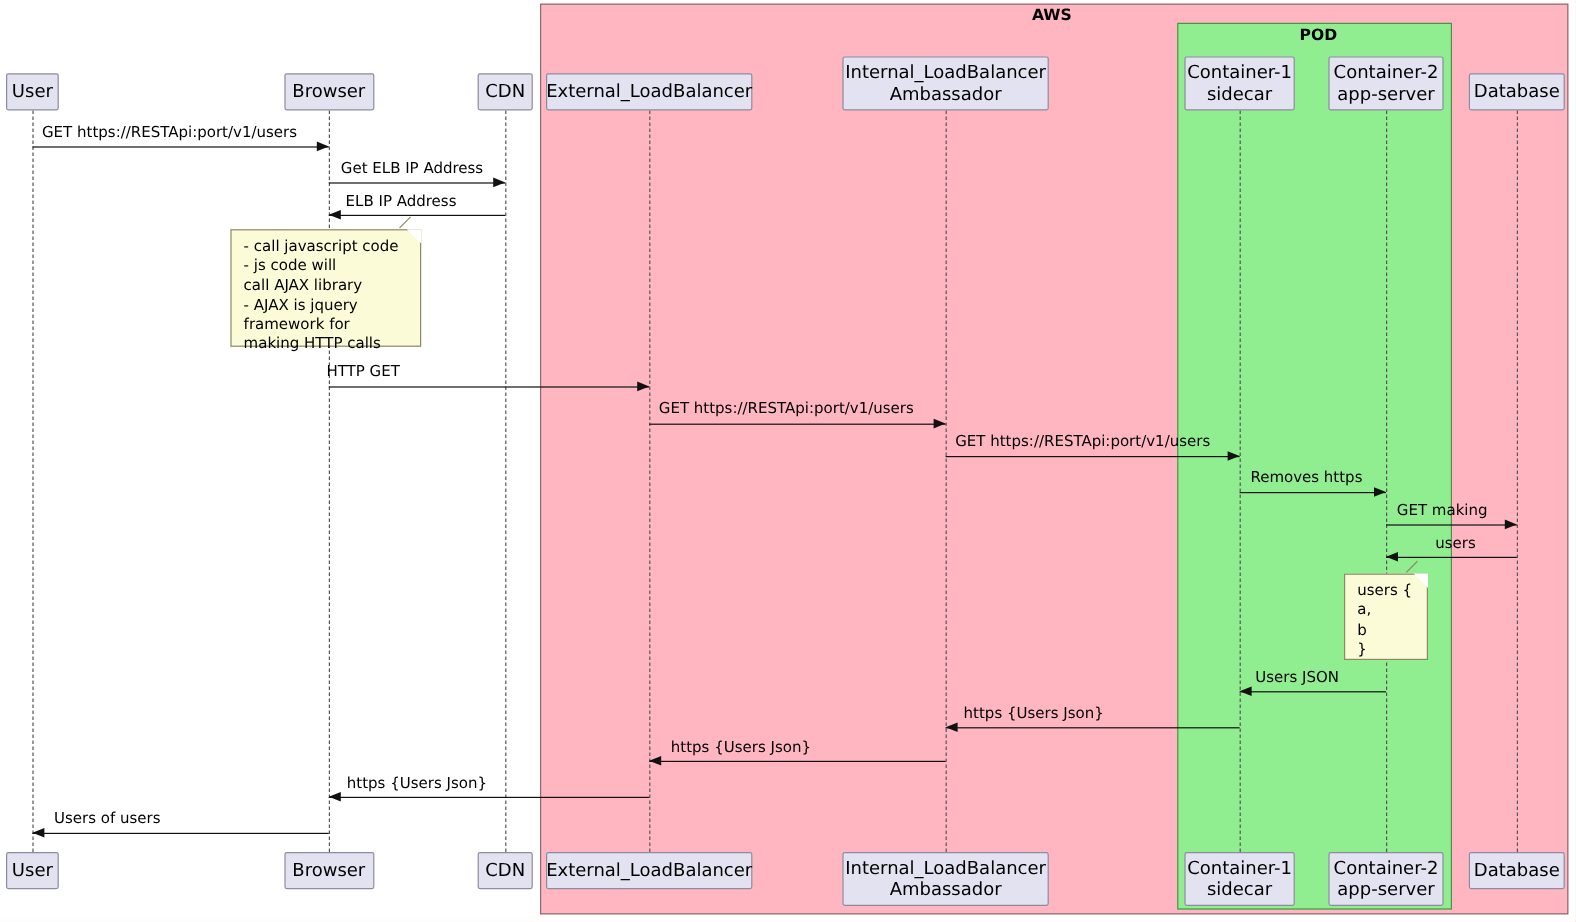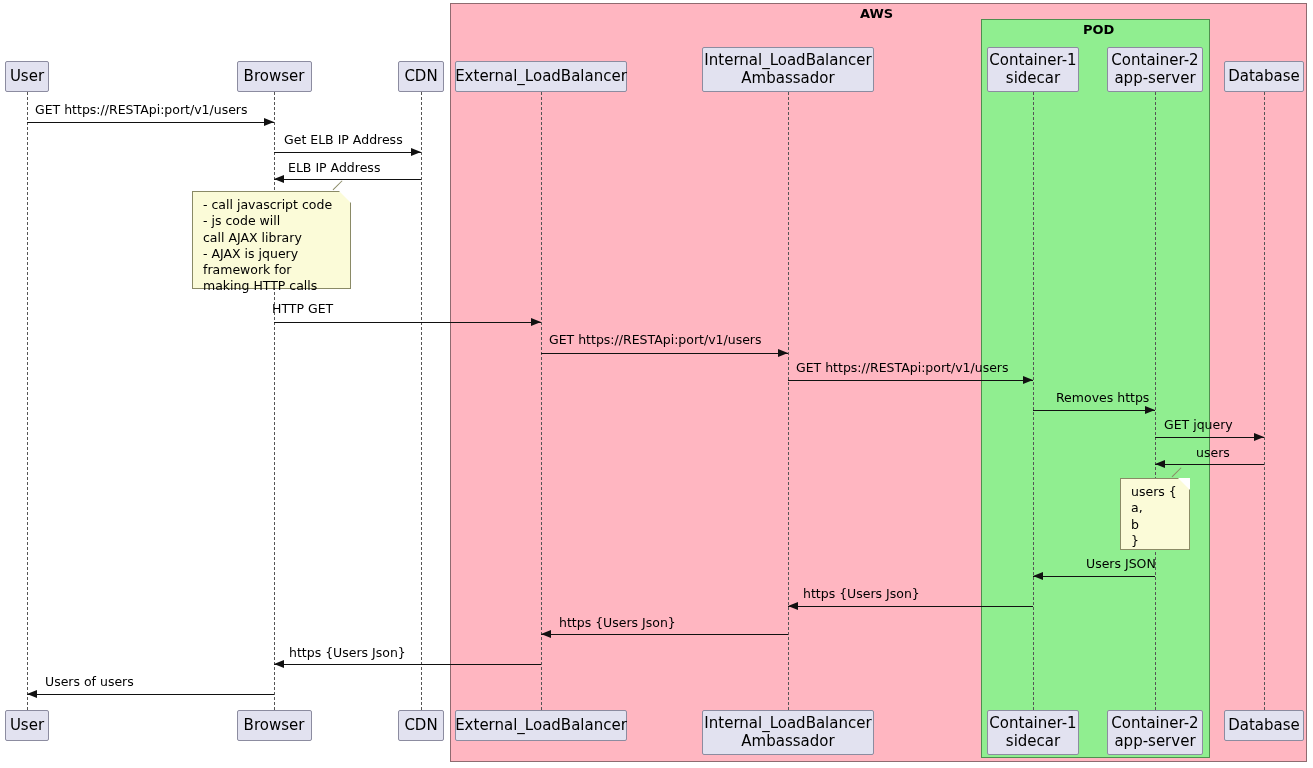--- a/index.html
+++ b/index.html
@@ -204,30 +204,30 @@
     <div class="arrowhead right" style="top: 318px; left: 531px; z-index: 41;"></div>
     <div class="msg-label" style="left: 272px; top: 303px; z-index: 42;">HTTP GET</div>
     <div class="message" style="left: 541px; top: 353px; width: 247px; z-index: 40;"></div>
     <div class="arrowhead right" style="top: 349px; left: 778px; z-index: 41;"></div>
     <div class="msg-label" style="left: 549px; top: 334px; z-index: 42;">GET https://RESTApi:port/v1/users</div>
     <div class="message" style="left: 788px; top: 380px; width: 245px; z-index: 40;"></div>
     <div class="arrowhead right" style="top: 376px; left: 1023px; z-index: 41;"></div>
     <div class="msg-label" style="left: 796px; top: 362px; z-index: 42;">GET https://RESTApi:port/v1/users</div>
     <div class="message" style="left: 1033px; top: 410px; width: 122px; z-index: 40;"></div>
     <div class="arrowhead right" style="top: 406px; left: 1145px; z-index: 41;"></div>
-    <div class="msg-label" style="left: 1042px; top: 392px; z-index: 42; margin-left: 14px;">Removes https</div>
+    <div class="msg-label" style="left: 1042px; top: 392px; z-index: 42;">Removes https</div>
     <div class="message" style="left: 1155px; top: 437px; width: 109px; z-index: 40;"></div>
     <div class="arrowhead right" style="top: 433px; left: 1254px; z-index: 41;"></div>
-    <div class="msg-label" style="left: 1164px; top: 419px; z-index: 42;">GET jquery</div>
+    <div class="msg-label" style="left: 1164px; top: 419px; z-index: 42;">GET making</div>
     <div class="message" style="left: 1155px; top: 464px; width: 109px; z-index: 40;"></div>
     <div class="arrowhead left" style="top: 460px; left: 1155px; z-index: 41;"></div>
     <div class="msg-label" style="left: 1170px; top: 447px; z-index: 42; margin-left: 26px;">users</div>
     <div class="message" style="left: 1033px; top: 576px; width: 122px; z-index: 40;"></div>
     <div class="arrowhead left" style="top: 572px; left: 1033px; z-index: 41;"></div>
-    <div class="msg-label" style="left: 1046px; top: 558px; z-index: 42; margin-left: 40px;">Users JSON</div>
+    <div class="msg-label" style="left: 1046px; top: 558px; z-index: 42;">Users JSON</div>
     <div class="message" style="left: 788px; top: 606px; width: 245px; z-index: 40;"></div>
     <div class="arrowhead left" style="top: 602px; left: 788px; z-index: 41;"></div>
     <div class="msg-label" style="left: 803px; top: 588px; z-index: 42;">https {Users Json}</div>
     <div class="message" style="left: 541px; top: 634px; width: 247px; z-index: 40;"></div>
     <div class="arrowhead left" style="top: 630px; left: 541px; z-index: 41;"></div>
     <div class="msg-label" style="left: 559px; top: 617px; z-index: 42;">https {Users Json}</div>
     <div class="message" style="left: 274px; top: 664px; width: 267px; z-index: 40;"></div>
     <div class="arrowhead left" style="top: 660px; left: 274px; z-index: 41;"></div>
     <div class="msg-label" style="left: 289px; top: 647px; z-index: 42;">https {Users Json}</div>
     <div class="message" style="left: 27px; top: 694px; width: 247px; z-index: 40;"></div>

